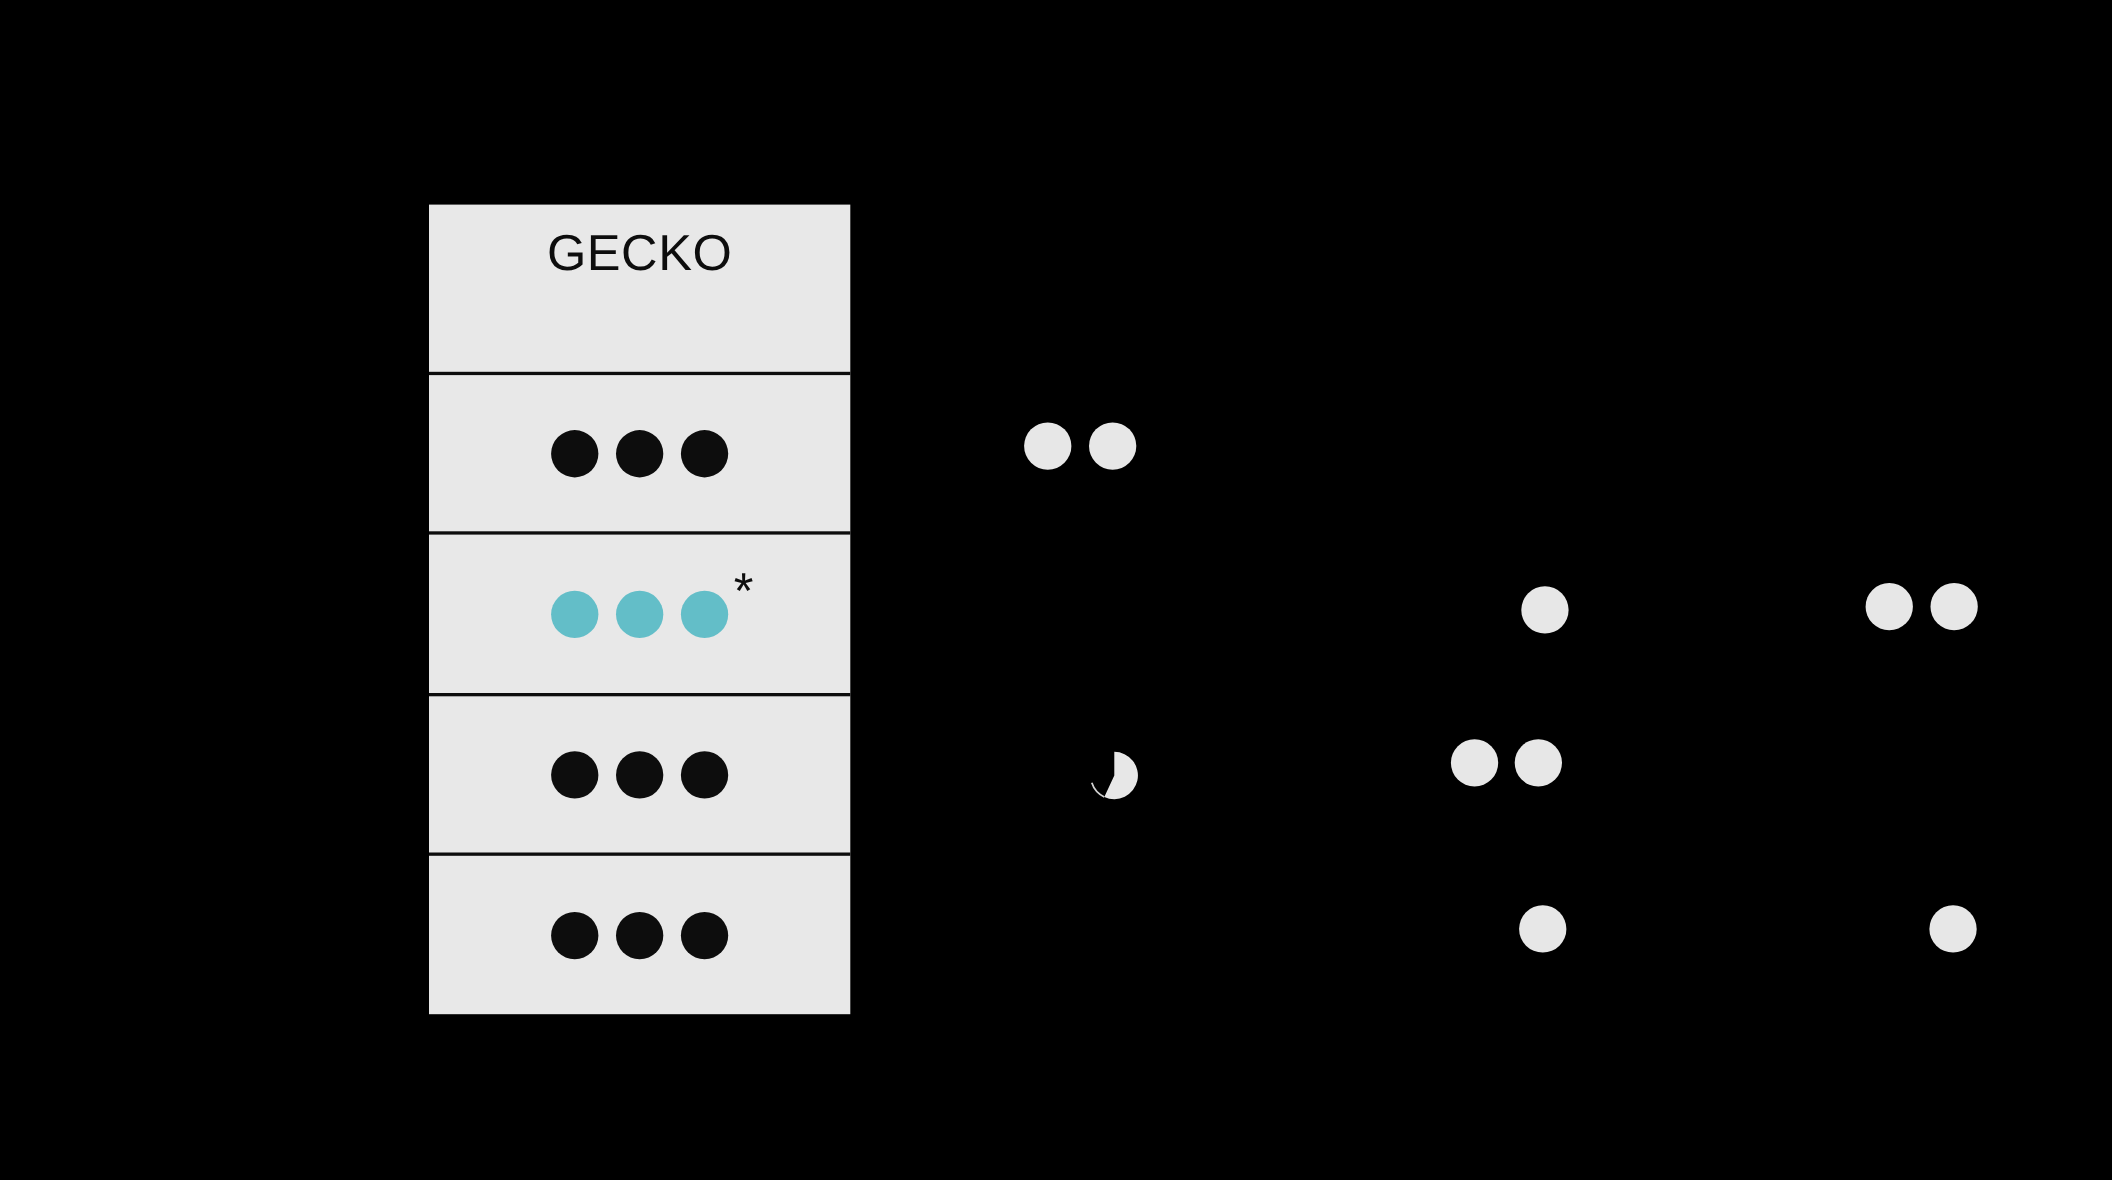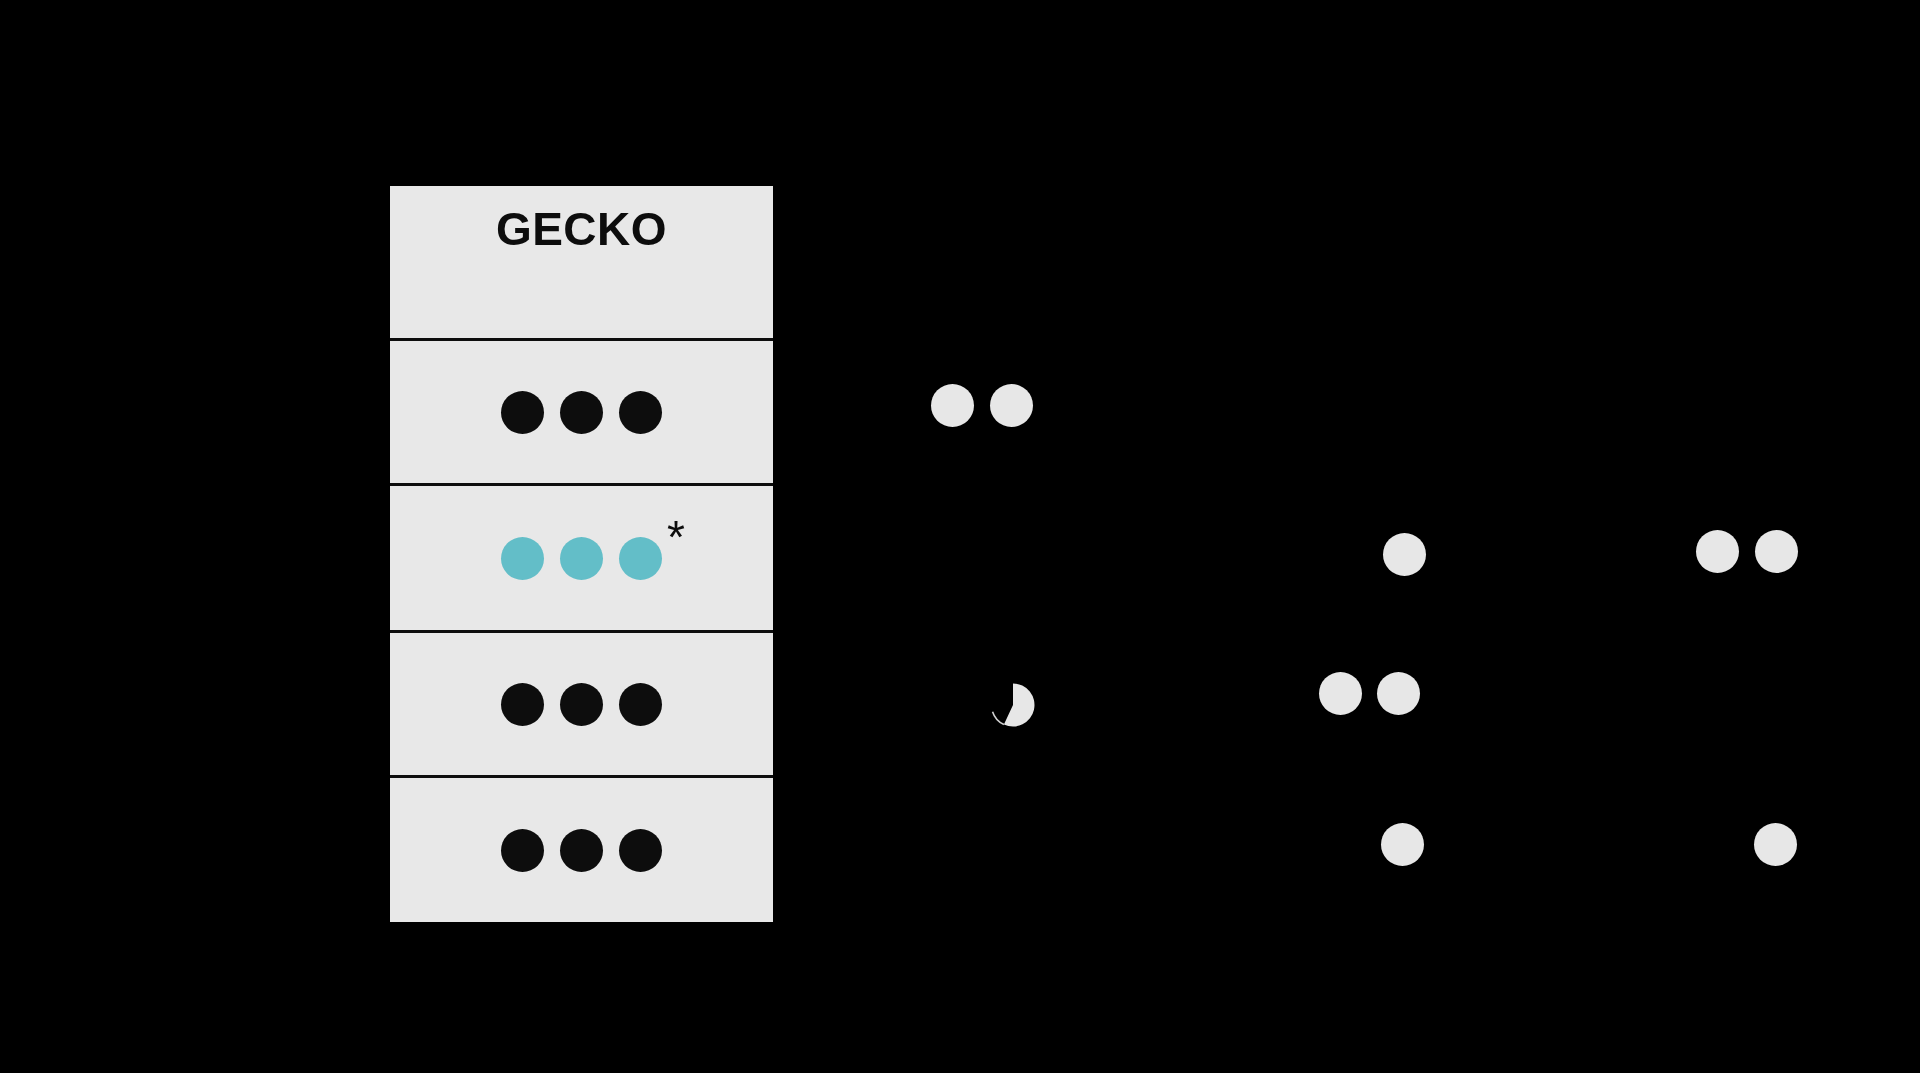--- a/index.html
+++ b/index.html
@@ -25,21 +25,21 @@
     box-sizing: border-box;
   }
   .trow.bordered {
     border-top: 3px solid var(--line, #0d0d0d);
   }
   .trow.titlerow {
     align-items: flex-start;
     padding-top: 20px;
   }
   .ttl {
-    font-weight: 700;
+    font-weight: 400;
     font-size: 46px;
     line-height: 1;
     letter-spacing: 0.5px;
     color: var(--text, #0d0d0d);
   }
   .dotgrp {
     display: flex;
     align-items: center;
   }
   .dot {

